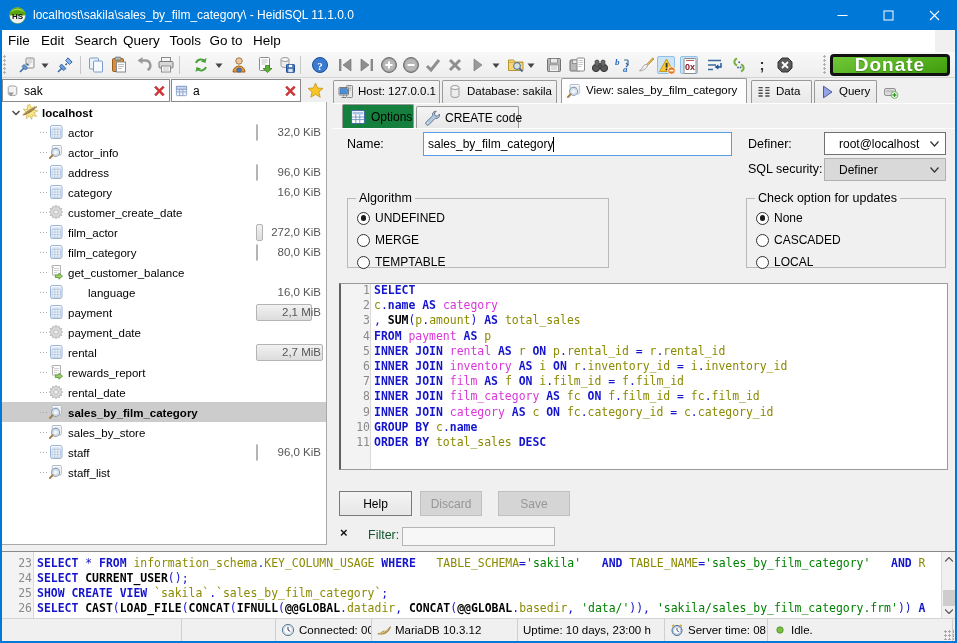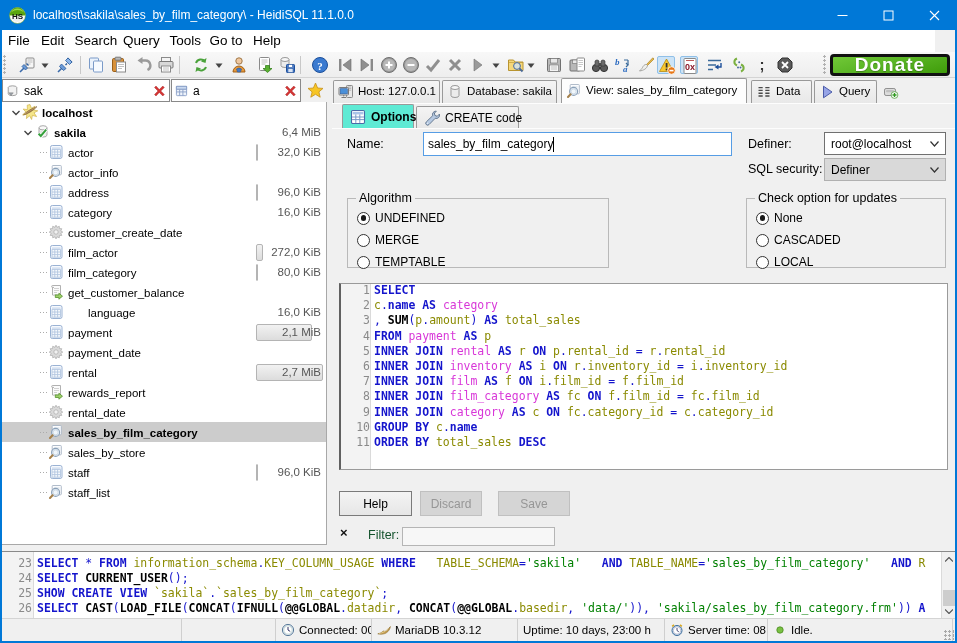--- a/index.html
+++ b/index.html
@@ -59,29 +59,29 @@
   .maintab { position:absolute; top:2px; height:23px; background:linear-gradient(#f4f4f4,#e8e8e8); border:1px solid #999; border-bottom:none; border-radius:2px 2px 0 0; display:flex; align-items:center; padding:0 4px; }
   .maintab.active { top:0; height:25px; background:#fdfdfd; z-index:2; }
   .maintab.flat { background:none; border:none; }
   .maintab .ticon { width:16px; height:16px; margin-right:4px; flex:0 0 auto; }
   .maintab .tlabel { font-size:11.5px; white-space:nowrap; position:relative; top:-1px; }
   .paneline { position:absolute; left:332px; top:102.5px; width:623px; height:1.5px; background:#fdfdfd; z-index:1; }
 
   
   .right-pane { position:absolute; left:332px; top:103px; width:623px; height:444px; background:#f0f0f0; }
   .subtab { position:absolute; height:24px; display:flex; align-items:center; padding:0 7px; border:1px solid #999; border-bottom:none; border-radius:2px 2px 0 0; background:linear-gradient(#f4f4f4,#e8e8e8); }
-  .subtab.active { background:#5eead4; z-index:2;font-weight:bold; }
+  .subtab.active { background:#15803d; z-index:2; }
   .subtab .ticon { width:16px; height:16px; margin-right:5px; flex:0 0 auto; }
   .subtab .tlabel { font-size:12px; white-space:nowrap; }
   .subline { position:absolute; left:0; top:24.5px; width:623px; height:1px; background:#fdfdfd; }
 
   .flabel { position:absolute; font-size:12.5px; color:#000; }
   .name-input { position:absolute; left:91px; top:29px; width:309px; height:24px; background:#fff; border:1px solid #569de5; font-size:12px; display:flex; align-items:center; padding-left:4px; }
   .caret { display:inline-block; width:1px; height:15px; background:#000; margin-left:0px; }
-  .combo { position:absolute; height:23px; font-size:12px; display:flex; align-items:center; padding-left:6px; }
+  .combo { position:absolute; height:23px; font-size:12px; display:flex; align-items:center; padding-left:14px; }
   .combo .chev { position:absolute; right:6px; top:8px; }
   .combo.white { background:#fff; border:1px solid #707070; }
   .combo.grey { background:#d9d9d9; border:1px solid #b0b0b0; }
 
   .groupbox { position:absolute; border:1px solid #b9b9b9; }
   .groupbox .gtitle { position:absolute; left:8px; top:-8px; background:#f0f0f0; padding:0 3px; font-size:12.5px; }
   .radio-row { position:absolute; left:9px; display:flex; align-items:center; }
   .radio { width:13px; height:13px; border-radius:50%; border:1px solid #333; background:#fff; position:relative; }
   .radio.sel::after { content:""; position:absolute; left:2.8px; top:2.8px; width:5.6px; height:5.6px; border-radius:50%; background:#1a1a1a; }
   .radio-label { font-size:12px; margin-left:5px; }
@@ -450,36 +450,20 @@
           </svg></span>
         <span class="tree-icon" style="left: 20px;">
           <svg viewBox="0 0 16 16" width="100%" height="100%">
             <path d="M8 0.5 L9.4 4.2 L13 2.2 L11.6 6 L15.8 6.8 L12 8.8 L14.6 12.6 L10.4 11.4 L9.6 15.5 L7.6 11.8 L4.4 14.6 L4.8 10.4 L0.6 10.8 L3.8 8 L1.2 5 L5.4 5.6 L5.2 1.2 Z" fill="#f5e68a" stroke="#c9a93c" stroke-width="0.6"></path>
             <path d="M1.5 11 C5 6.8 9.5 4.8 15 2.6 C11.5 6.4 7 9.4 1.5 11 Z" fill="#96703f" stroke="#6c4f2c" stroke-width="0.5"></path>
             <path d="M2.5 10.2 C6 7.6 10 5.6 14 3.4" fill="none" stroke="#c8a878" stroke-width="0.7"></path>
           </svg>
         </span>
         <span class="tree-label" style="left: 40px;">localhost</span>
       </div>
-      <div class="tree-row b">
-        <span class="tree-chevron" style="left: 21px;"><svg width="10" height="10" viewBox="0 0 10 10">
-            <path d="M1.5 3 L5 6.5 L8.5 3" fill="none" stroke="#444" stroke-width="1.4"></path>
-          </svg></span>
-        <span class="tree-icon" style="left: 33px;">
-          <svg viewBox="0 0 16 16" width="100%" height="100%">
-            <path d="M4 3.8 V11 a4 2.1 0 0 0 8 0 V3.8" fill="#efefef" stroke="#a2a2a2" stroke-width="0.9"></path>
-            <ellipse cx="8" cy="3.8" rx="4" ry="2.1" fill="#f8f8f8" stroke="#a2a2a2" stroke-width="0.9"></ellipse>
-            <path d="M6.2 7.2 v3 M8 7.6 v3 M9.8 7.2 v3" stroke="#c8c8c8" stroke-width="0.7"></path>
-            <path d="M3.4 9.6 L5.8 12.4 L11.6 5.4" stroke="#ffffff" stroke-width="3.4" fill="none"></path>
-            <path d="M3.6 9.8 L5.8 12 L11.2 5.6" stroke="#35a03c" stroke-width="2" fill="none"></path>
-          </svg>
-        </span>
-        <span class="tree-label" style="left: 52px;">sakila</span>
-        <span class="tree-size">6,4 MiB</span>
-      </div>
       <div class="tree-row">
         <span class="tree-dots" style="left: 38px;"></span>
         <span class="tree-icon" style="left: 46px;">
           <svg viewBox="0 0 16 16" width="100%" height="100%">
             <rect x="2.5" y="1.5" width="11.5" height="13" rx="1.8" fill="#f6f9fd" stroke="#9ab2d4" stroke-width="1"></rect>
             <rect x="4" y="3.2" width="8.5" height="2.2" fill="#d9e4f3"></rect>
             <path d="M4 5.4 h8.5 M4 8 h8.5 M4 10.6 h8.5 M4 13.2 h8.5 M4 5.4 v7.8 M6.8 5.4 v7.8 M9.6 5.4 v7.8 M12.5 5.4 v7.8" stroke="#b3c6e0" stroke-width="0.9" fill="none"></path>
           </svg>
         </span>
         <span class="tree-label" style="left: 66px;">actor</span>

